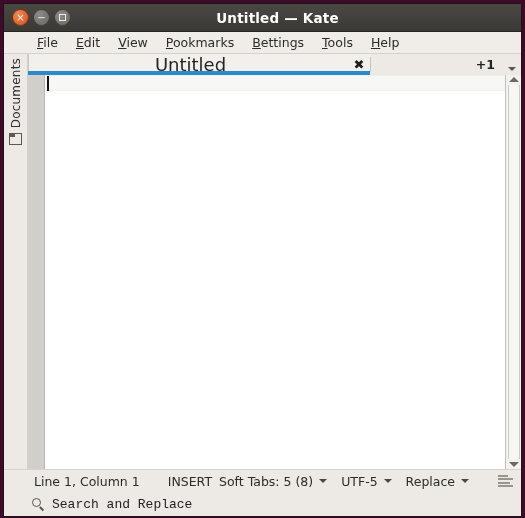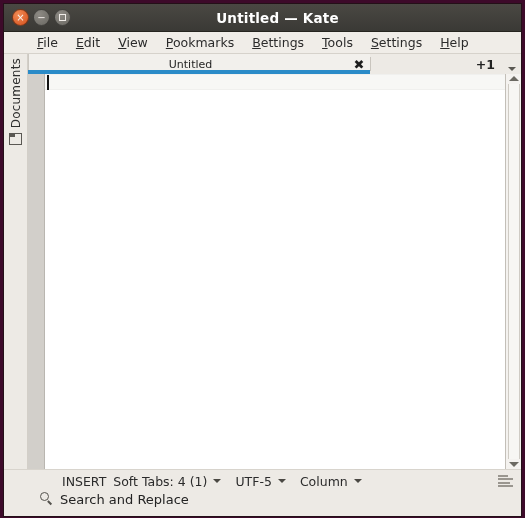--- a/index.html
+++ b/index.html
@@ -84,21 +84,21 @@
   
   #tabbar {
     flex:0 0 20px; background:#edeae5; position:relative;
     display:flex; align-items:stretch;
   }
   #tab-active {
     width:342px; position:relative; display:flex; align-items:center;
     background:#f2f0ec; border-left:1px solid #ccc8c1;
   }
   #tab-active .tab-name {
-    flex:1 1 auto; text-align:center; font-size:11px; color:#242424;
+    flex:1 1 auto; text-align:center; font-size:18px; color:#242424;
     padding-left:4px;
   }
   #tab-close-icon {
     width:22px; display:flex; align-items:center; justify-content:center;
     font-size:13px; font-weight:bold; color:#1c1c1c;
   }
   #tab-underline {
     position:absolute; left:0; bottom:0; height:4px; width:342px;
     background:#2a8bc8;
   }
@@ -171,21 +171,21 @@
   }
   #align-icon i { display:block; height:1.6px; background:#9a968f; }
   #align-icon i:nth-child(1){ width:10px; }
   #align-icon i:nth-child(2){ width:15px; }
   #align-icon i:nth-child(3){ width:12px; }
   #align-icon i:nth-child(4){ width:15px; }
 
   
   #searchbar {
     flex:0 0 24px; background:#edeae5;
-    display:flex; align-items:flex-start; padding-left:36px; gap:7px;
+    display:flex; align-items:center; padding-left:28px; gap:7px;font-family:Liberation Mono, monospace;
   }
   #search-icon { width:13px; height:13px; position:relative; }
   #search-icon .lens {
     position:absolute; left:0; top:0; width:9px; height:9px;
     border:1.4px solid #55534e; border-radius:50%;
   }
   #search-icon .handle {
     position:absolute; left:8px; top:8px; width:5px; height:1.5px;
     background:#55534e; transform:rotate(45deg); transform-origin:left center;
   }
@@ -212,21 +212,20 @@
       <div id="title-text">Untitled — Kate</div>
     </div>
 
     <div id="menubar">
       <div class="menu-item"><u>F</u><span>ile</span></div>
       <div class="menu-item"><u>E</u><span>dit</span></div>
       <div class="menu-item"><u>V</u><span>iew</span></div>
       <div class="menu-item"><u>P</u><span>ookmarks</span></div>
       <div class="menu-item"><u>B</u><span>ettings</span></div>
       <div class="menu-item"><u>T</u><span>ools</span></div>
-      <div class="menu-item"><u>S</u><span>ettings</span></div>
       <div class="menu-item"><u>H</u><span>elp</span></div>
     </div>
 
     <div id="body-row">
 
       <div id="left-dock">
         <div id="dock-label">Documents</div>
         <div id="dock-folder-icon">
           <span class="f"></span>
             <span class="tab"></span>
@@ -259,30 +258,31 @@
             <span class="sb-arrow-up"></span>
             <div id="vscroll-track"></div>
             <span class="sb-arrow-down"></span>
           </div>
         </div>
 
       </div>
     </div>
 
     <div id="statusbar">
+      <span class="sb-cell">Line 1, Column 1</span>
       <span class="sb-gap-lg"></span>
       <span class="sb-cell">INSERT</span>
       <span class="sb-gap-sm"></span>
-      <span class="sb-cell">Soft Tabs: 4 (1)</span>
+      <span class="sb-cell">Soft Tabs: 5 (8)</span>
       <span class="sb-tri"></span>
       <span class="sb-gap-md"></span>
       <span class="sb-cell">UTF-5</span>
       <span class="sb-tri"></span>
       <span class="sb-gap-md"></span>
-      <span class="sb-cell">Column</span>
+      <span class="sb-cell">Replace</span>
       <span class="sb-tri"></span>
       <span id="align-icon">
         <i></i>
           <i></i>
           <i></i>
           <i></i>
       </span>
     </div>
 
     <div id="searchbar">

